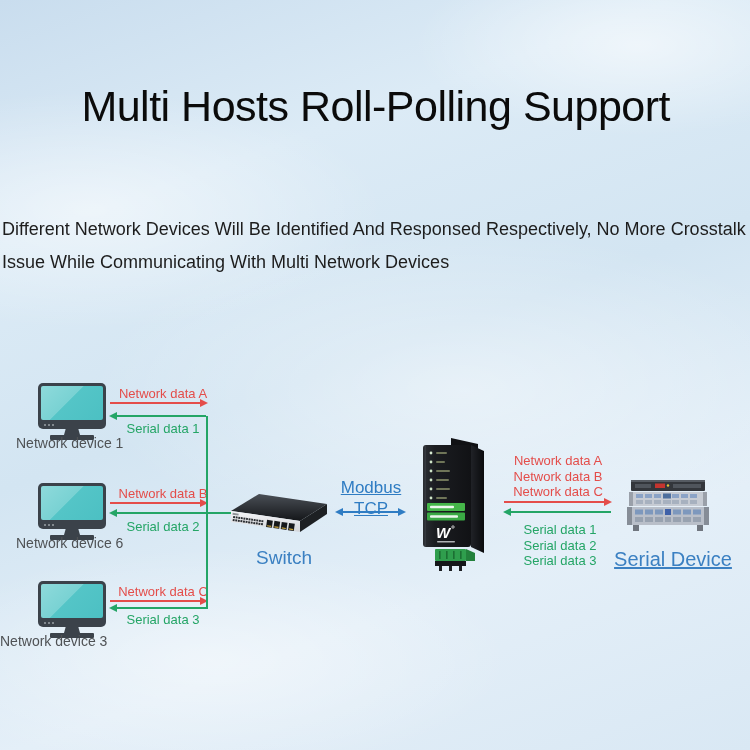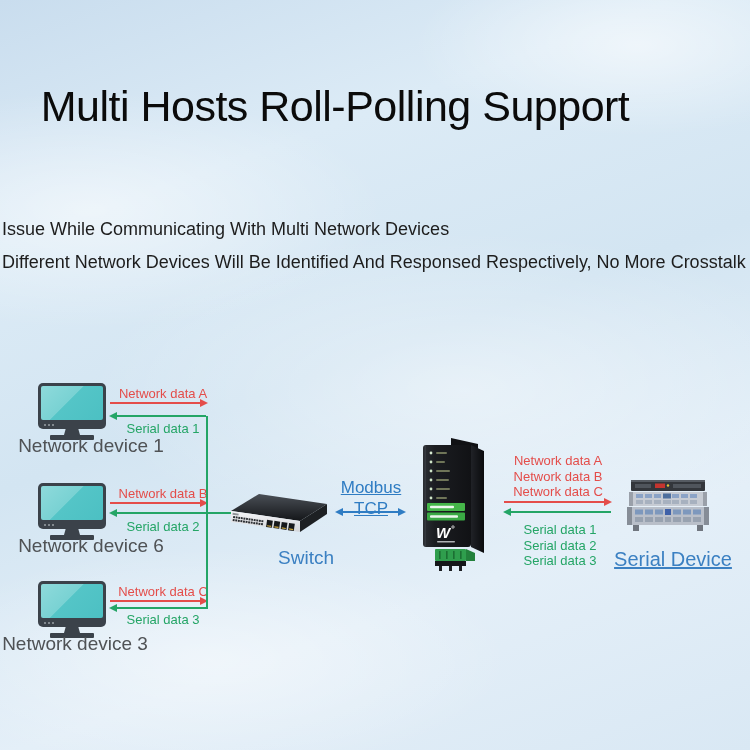--- a/index.html
+++ b/index.html
@@ -7,39 +7,39 @@
   .stage{
     position:relative;width:750px;height:750px;
     background:
       radial-gradient(ellipse 320px 130px at 85% 6%, rgba(255,255,255,.55), transparent 70%),
       radial-gradient(ellipse 420px 170px at 12% 28%, rgba(255,255,255,.5), transparent 70%),
       radial-gradient(ellipse 520px 220px at 62% 52%, rgba(255,255,255,.42), transparent 72%),
       radial-gradient(ellipse 430px 160px at 28% 88%, rgba(255,255,255,.45), transparent 70%),
       linear-gradient(160deg,#c9ddee 0%,#dcebf6 24%,#d3e5f2 48%,#e4eff8 74%,#d9e8f4 100%);
   }
   .page-title{
-    position:absolute;left:0;top:82px;width:670px;text-align:center;
+    position:absolute;left:0;top:82px;width:670px;text-align:right;
     font-size:43px;font-weight:400;letter-spacing:-.5px;color:#0b0b0b;white-space:nowrap;
   }
   .subtitle{position:absolute;left:2px;top:213px;width:748px;font-size:18px;line-height:33px;color:#1d1d1d;}
   .subtitle div{white-space:nowrap;}
 
   
   .arrow{position:absolute;height:2px;background:currentColor;}
   .red{color:#e44d4a;}
   .green{color:#24a566;}
   .blue{color:#2f7cc3;}
   .arrow.tip-r::after{content:"";position:absolute;right:-8px;top:50%;transform:translateY(-50%);
     width:0;height:0;border-top:4.5px solid transparent;border-bottom:4.5px solid transparent;border-left:8px solid currentColor;}
   .arrow.tip-l::before{content:"";position:absolute;left:-8px;top:50%;transform:translateY(-50%);
     width:0;height:0;border-top:4.5px solid transparent;border-bottom:4.5px solid transparent;border-right:8px solid currentColor;}
   .vline{position:absolute;width:2px;background:#24a566;}
   .dlabel{position:absolute;font-size:13px;text-align:center;white-space:nowrap;}
   .stack{position:absolute;font-size:13px;line-height:15.5px;text-align:center;}
-  .dev-label{position:absolute;font-size:19px;color:#4f5255;text-align:center;white-space:nowrap;}
+  .dev-label{position:absolute;font-size:14px;color:#4f5255;white-space:nowrap;}
   .blue-label{position:absolute;font-size:19px;color:#3b80c2;text-align:center;white-space:nowrap;}
   .proto-label{position:absolute;font-size:17px;line-height:21px;color:#2f7cc3;text-align:center;white-space:nowrap;}
 
   
   .monitor{position:absolute;width:68px;}
   .mon-frame{position:relative;height:46px;background:#3b424a;border-radius:5px;padding:3px 3px 0 3px;box-sizing:border-box;}
   .mon-screen{width:62px;height:34px;border-radius:2px;
     background:linear-gradient(135deg,#8edadb 0%,#79d2d3 44%,#54c5c7 45%,#4cc0c3 100%);}
   .mon-dots{position:absolute;left:6px;bottom:3px;display:flex;gap:2px;}
   .mon-dots i{width:2px;height:2px;border-radius:50%;background:#9aa0a6;}
@@ -49,22 +49,22 @@
   .abs{position:absolute;}
 </style>
 </head>
 <body>
 
 <div class="stage">
 
   <div class="page-title">Multi Hosts Roll-Polling Support</div>
 
   <div class="subtitle">
+    <div>Different Network Devices Will Be Identified And Responsed Respectively, No More Crosstalk</div>
     <div>Issue While Communicating With Multi Network Devices</div>
-    <div>Different Network Devices Will Be Identified And Responsed Respectively, No More Crosstalk</div>
   </div>
 
   <div class="monitor" style="left:38px;top:383px;">
     <div class="mon-frame">
         <div class="mon-screen"></div>
         <div class="mon-dots">
           <i></i>
           <i></i>
           <i></i>
         </div>
@@ -163,21 +163,21 @@
           <rect x="42.8" y="32.8" width="4.2" height="1.2" fill="#c9a43c"></rect>
         <rect x="49.4" y="27.5" width="5.8" height="7.2" fill="#16181b"></rect>
           <rect x="50.2" y="32.8" width="4.2" height="1.2" fill="#c9a43c"></rect>
         <rect x="56.8" y="27.5" width="5.8" height="7.2" fill="#16181b"></rect>
           <rect x="57.6" y="32.8" width="4.2" height="1.2" fill="#c9a43c"></rect>
         <rect x="64.2" y="27.5" width="5.8" height="7.2" fill="#16181b"></rect>
           <rect x="65" y="32.8" width="4.2" height="1.2" fill="#c9a43c"></rect>
       </g>
     </g>
   </svg>
-  <div class="blue-label" style="left:234px;top:547px;width:100px;text-align:right;">Switch</div>
+  <div class="blue-label" style="left:234px;top:547px;width:100px;">Switch</div>
 
   <div class="proto-label" style="left:321px;top:477px;width:100px;text-decoration:underline;">
     <div>Modbus</div>
     <div>TCP</div>
   </div>
   <div class="arrow blue tip-l tip-r" style="left:343px;top:511px;width:55px;"></div>
 
   <svg class="abs" style="left:421px;top:437px;" width="70" height="138" viewBox="0 0 70 138">
     <defs>
       <linearGradient id="ssFront" x1="0" y1="0" x2="1" y2="0">

